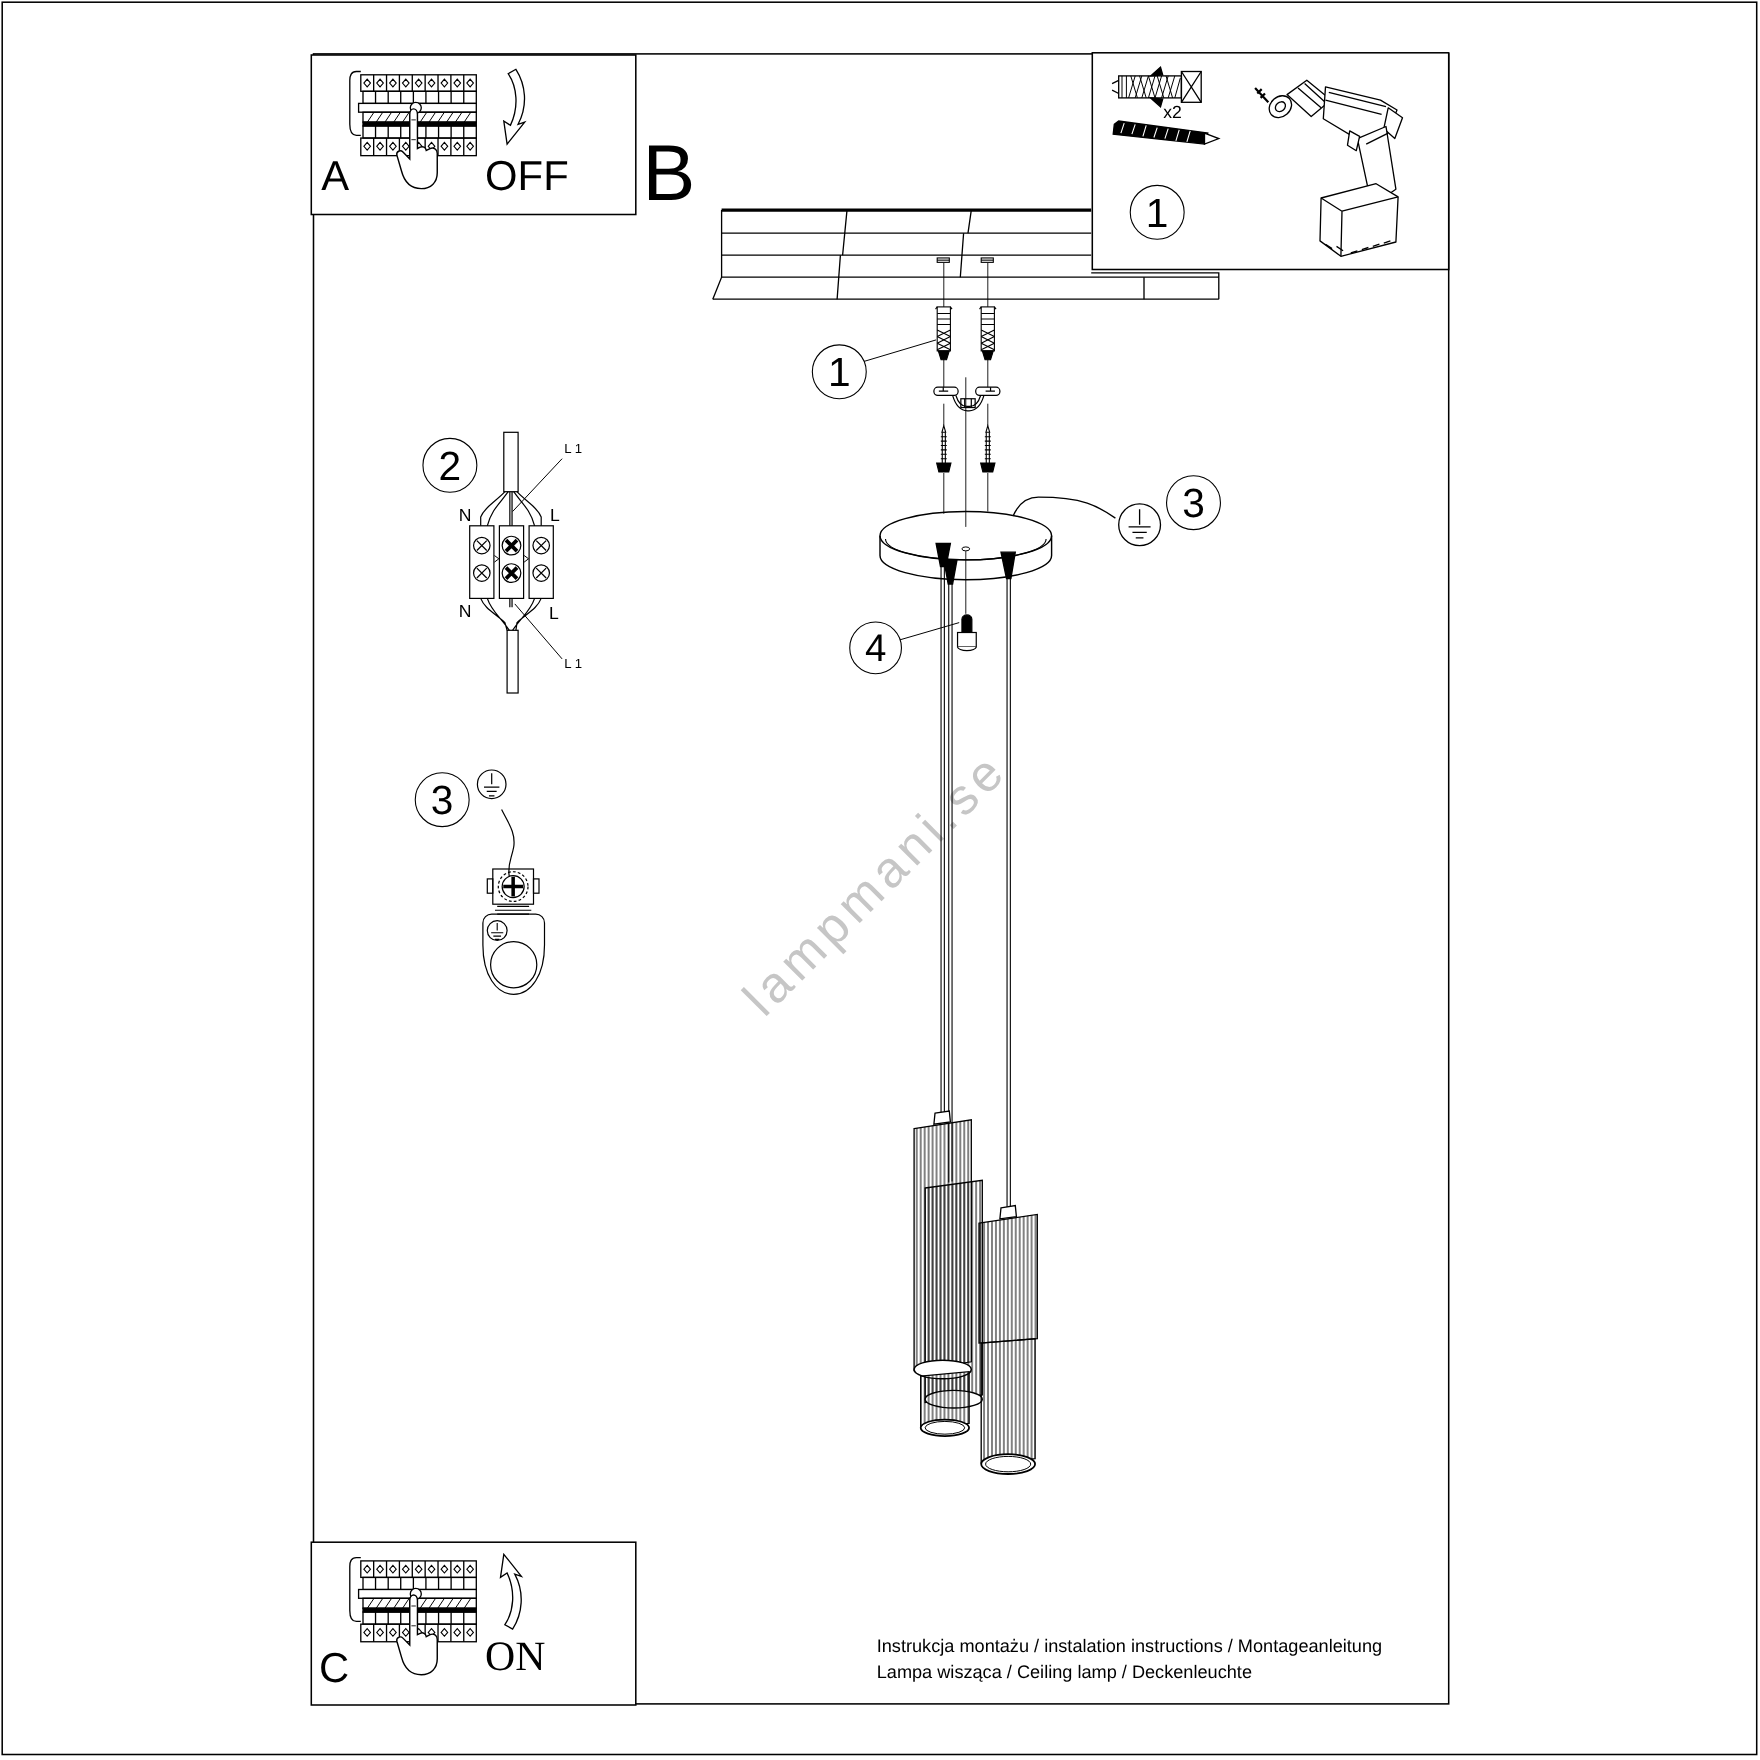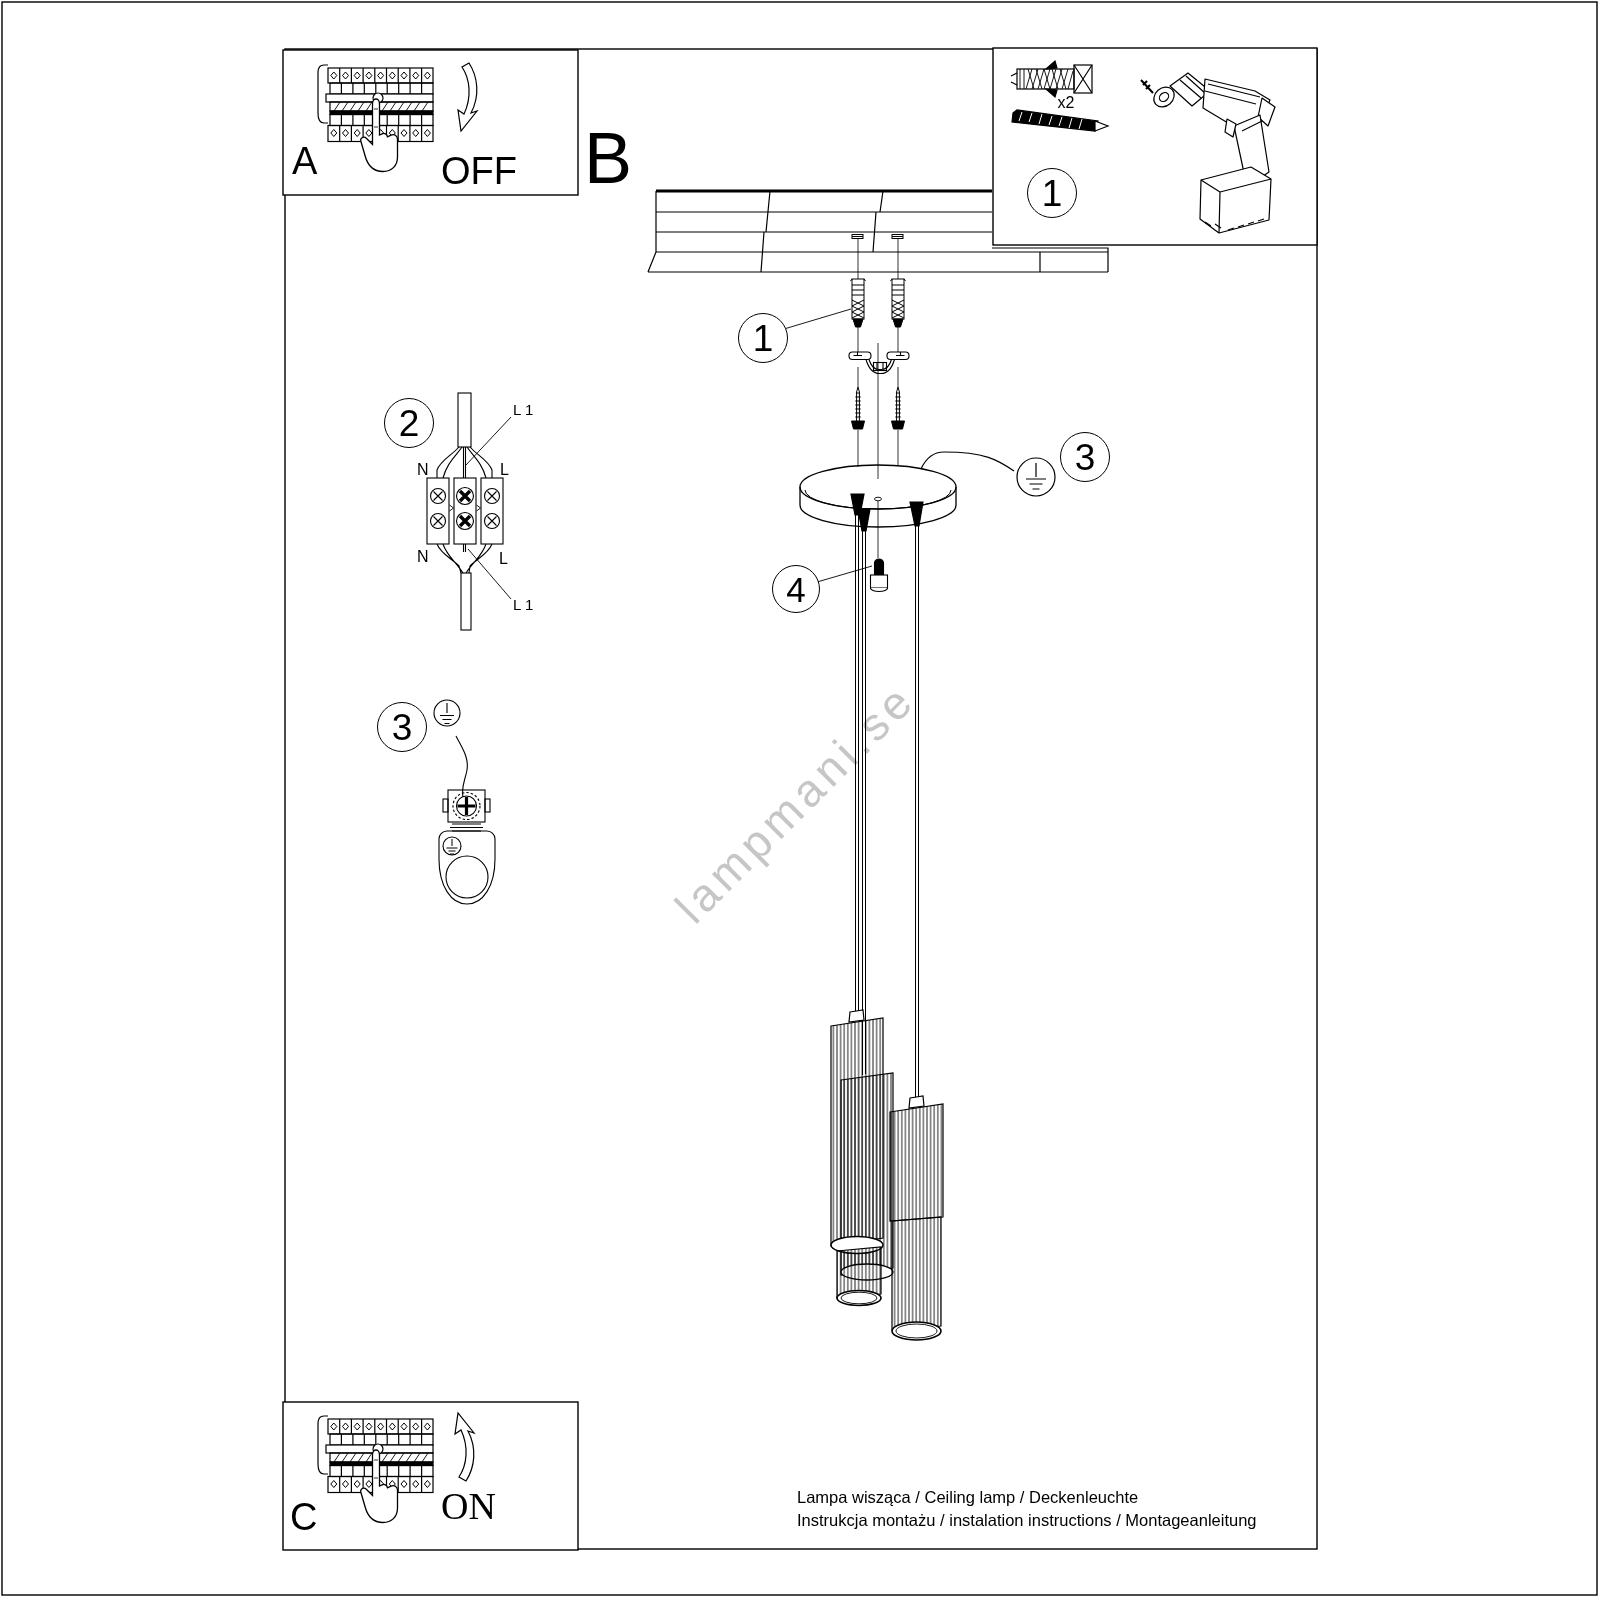--- a/index.html
+++ b/index.html
@@ -4,21 +4,21 @@
 <style>
   html,body{margin:0;padding:0;background:#fff;}
   #page{position:relative;width:1600px;height:1600px;background:#fff;
         font-family:"Liberation Sans",sans-serif;color:#000;overflow:hidden;}
   .abs{position:absolute;}
   .letter-lg{font-size:72px;line-height:1;}
   .letter-md{font-size:38px;line-height:1;}
   .co{position:absolute;border:1.6px solid #000;border-radius:50%;background:#fff;
       display:flex;align-items:center;justify-content:center;font-size:37px;line-height:1;}
   .lbl{position:absolute;font-size:16px;line-height:1;}
-  .lbl-sm{position:absolute;font-size:15px;line-height:1;}
+  .lbl-sm{position:absolute;font-size:12px;line-height:1;}
   #watermark{position:absolute;left:595px;top:723px;width:400px;height:160px;
       display:flex;align-items:center;justify-content:center;
       transform:rotate(-45deg);font-size:46px;letter-spacing:5px;color:#c6c6c6;}
   #footer{position:absolute;left:797px;top:1486px;font-size:16.5px;line-height:23px;}
   svg{position:absolute;left:0;top:0;}
 </style>
 </head>
 <body>
 
 <div id="page">
@@ -262,21 +262,21 @@
         <g>
           <circle cx="452" cy="846" r="9"></circle>
           <path d="M452,839 V846 M446.5,848 H457.5 M448.5,851 H455.5 M450,854 H454" stroke-width="1"></path>
         </g>
         <circle cx="467" cy="877" r="21"></circle>
       </g>
     </g>
   </svg>
 
   <div class="abs letter-md" style="left:292px;top:142px;">A</div>
-  <div class="abs letter-md" style="left:441px;top:152px;">OFF</div>
+  <div class="abs letter-md" style="left:441px;top:142px;">OFF</div>
   <div class="abs letter-lg" style="left:584px;top:122px;">B</div>
   <div class="abs letter-md" style="left:290px;top:1498px;">C</div>
   <div class="abs letter-md" style="left:441px;top:1487px;font-family:Liberation Serif, serif;">ON</div>
 
   <div class="abs" style="left:1046px;top:94px;width:40px;text-align:center;font-size:16px;">x2</div>
 
   <div class="co" style="left:1027px;top:168px;width:48px;height:48px;">1</div>
   <div class="co" style="left:738px;top:313px;width:48px;height:48px;">1</div>
   <div class="co" style="left:384px;top:398px;width:48px;height:48px;">2</div>
   <div class="co" style="left:377px;top:702px;width:48px;height:48px;">3</div>
@@ -284,17 +284,17 @@
   <div class="co" style="left:772px;top:565px;width:46px;height:46px;font-size:35px;">4</div>
 
   <div class="lbl" style="left:417px;top:462px;">N</div>
   <div class="lbl" style="left:500px;top:462px;">L</div>
   <div class="lbl" style="left:417px;top:549px;">N</div>
   <div class="lbl" style="left:499px;top:551px;">L</div>
   <div class="lbl-sm" style="left:513px;top:402px;">L 1</div>
   <div class="lbl-sm" style="left:513px;top:597px;">L 1</div>
 
   <div id="footer">
+    <div>Instrukcja montażu / instalation instructions / Montageanleitung</div>
     <div>Lampa wisząca / Ceiling lamp / Deckenleuchte</div>
-    <div>Instrukcja montażu / instalation instructions / Montageanleitung</div>
   </div>
 
 </div>
 
 </body></html>

